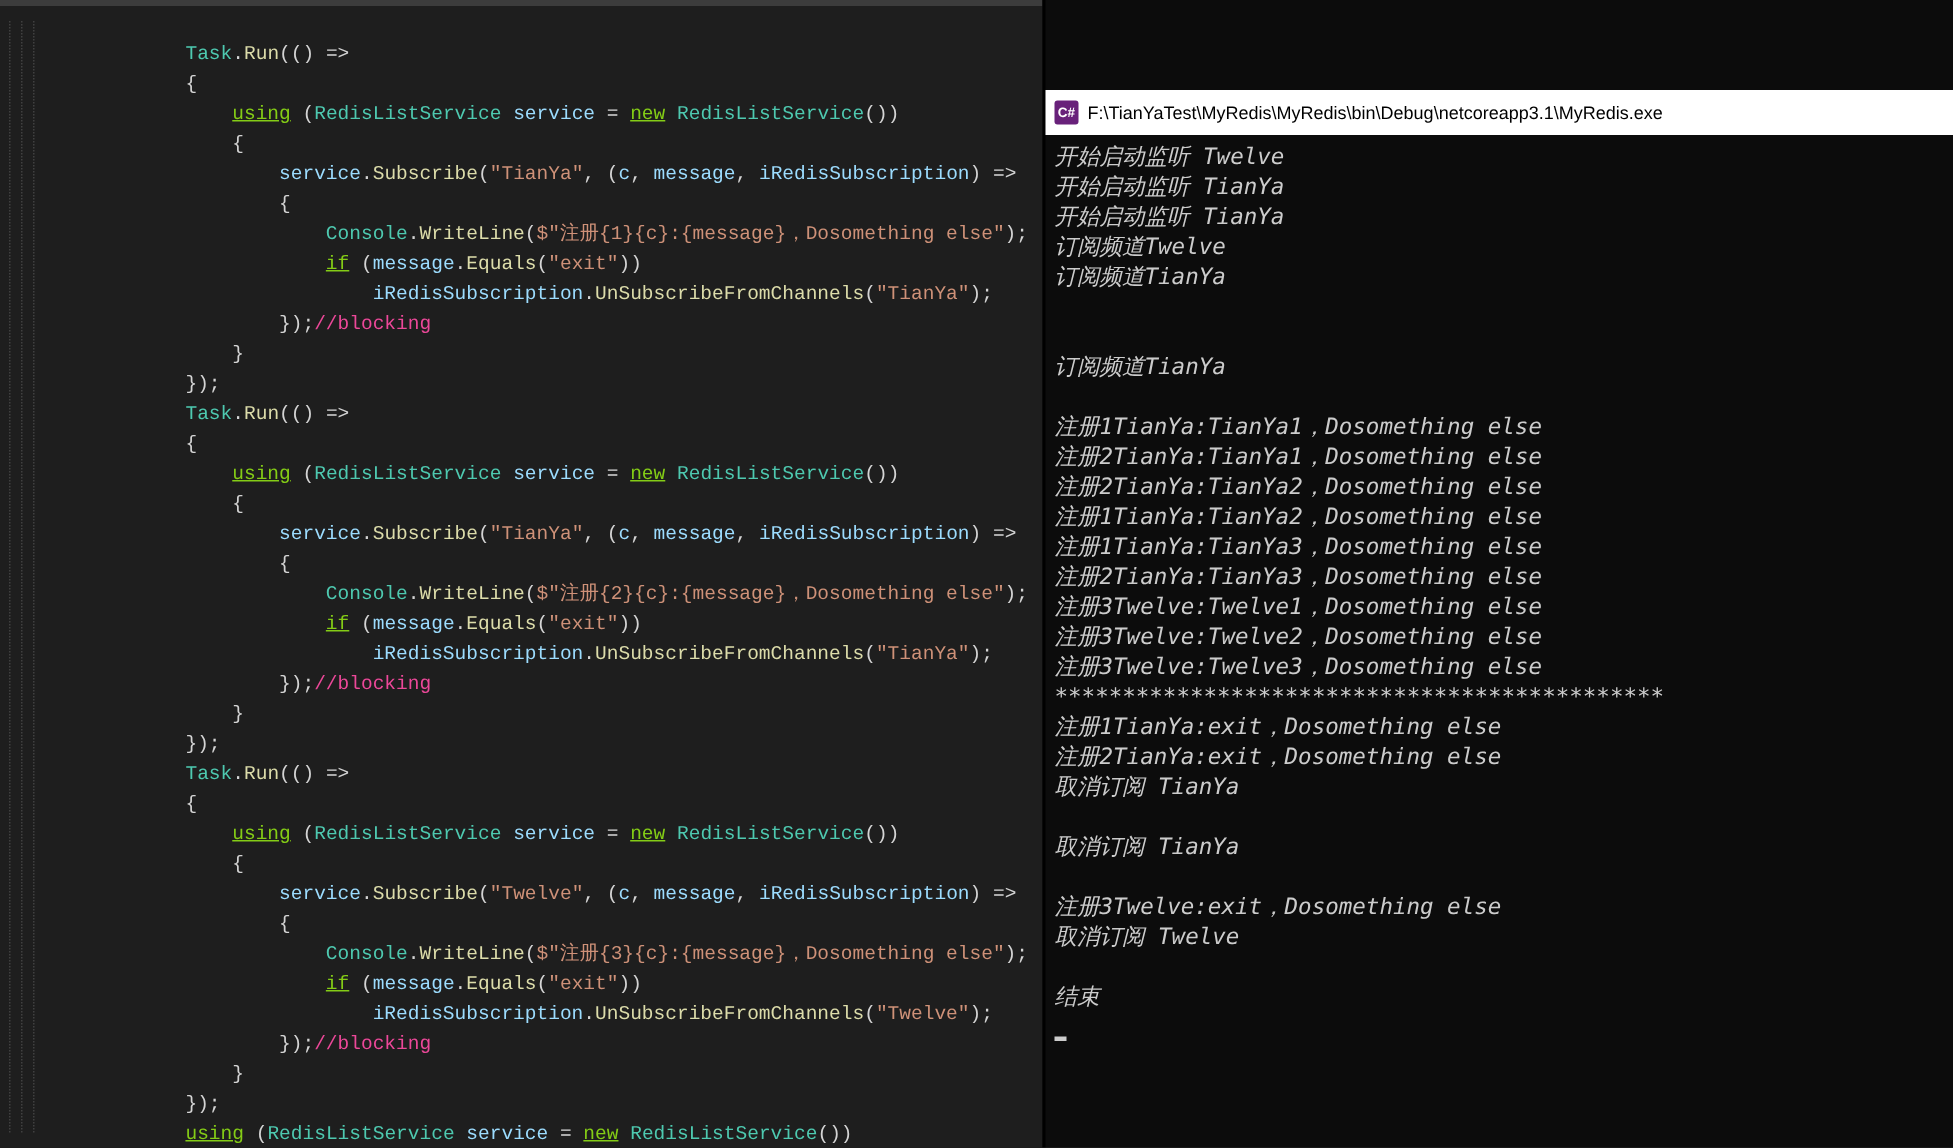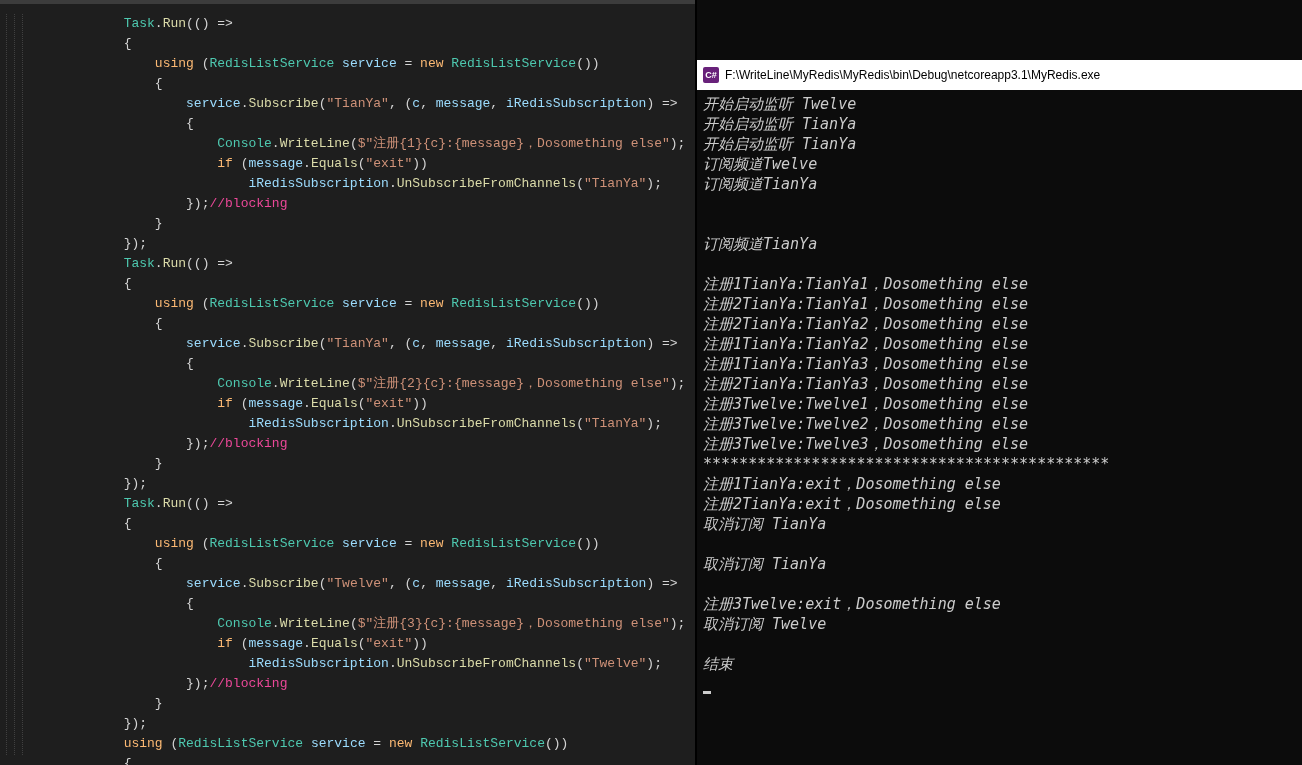--- a/index.html
+++ b/index.html
@@ -10,21 +10,21 @@
     color: #d4d4d4;
     width: 1302px;
     height: 765px;
     overflow: hidden;
     display: flex;
   }
   .editor-pane {
     width: 695px;
     height: 765px;
     background: #1e1e1e;
-    padding: 10px 0 10px 30px;
+    padding: 22px 0 10px 30px;
     position: relative;
     border-top: 4px solid #3c3c3c;
   }
   .code-line {
     white-space: pre;
     line-height: 20px;
     font-family: Consolas, 'Courier New', monospace;
   }
   .gutter {
     position: absolute;
@@ -34,21 +34,21 @@
     width: 30px;
   }
   .indent-guide {
     position: absolute;
     top: 0;
     bottom: 0;
     width: 1px;
     border-left: 1px dotted #404040;
   }
   .k-type { color: #4ec9b0; }
-  .k-keyword { color: #fdba74; }
+  .k-keyword { color: #84cc16; text-decoration: underline; }
   .k-method { color: #dcdcaa; }
   .k-string { color: #ce9178; }
   .k-comment { color: #ec4899; }
   .k-var { color: #9cdcfe; text-align: right; }
   .k-punc { color: #d4d4d4; }
   .terminal-pane {
     flex: 1;
     height: 765px;
     background: #0c0c0c;
     position: relative;
@@ -142,16 +142,16 @@
       <div class="code-line">                <span class="k-punc">}</span></div>
       <div class="code-line">            <span class="k-punc">});</span></div>
       <div class="code-line">            <span class="k-keyword">using</span><span class="k-punc"> (</span><span class="k-type">RedisListService</span><span class="k-punc"> </span><span class="k-var">service</span><span class="k-punc"> = </span><span class="k-keyword">new</span><span class="k-punc"> </span><span class="k-type">RedisListService</span><span class="k-punc">())</span></div>
       <div class="code-line">            <span class="k-punc">{</span></div>
     </div>
 </div>
 
 <div class="terminal-pane">
   <div class="terminal-titlebar">
     <span class="terminal-icon">C#</span>
-    <span>F:\WriteLine\MyRedis\MyRedis\bin\Debug\netcoreapp3.1\MyRedis.exe</span>
+    <span>F:\TianYaTest\MyRedis\MyRedis\bin\Debug\netcoreapp3.1\MyRedis.exe</span>
   </div>
   <div class="terminal-body" id="terminal-container"><div>开始启动监听 Twelve</div><div>开始启动监听 TianYa</div><div>开始启动监听 TianYa</div><div>订阅频道Twelve</div><div>订阅频道TianYa</div><div>&nbsp;</div><div>&nbsp;</div><div>订阅频道TianYa</div><div>&nbsp;</div><div>注册1TianYa:TianYa1，Dosomething else</div><div>注册2TianYa:TianYa1，Dosomething else</div><div>注册2TianYa:TianYa2，Dosomething else</div><div>注册1TianYa:TianYa2，Dosomething else</div><div>注册1TianYa:TianYa3，Dosomething else</div><div>注册2TianYa:TianYa3，Dosomething else</div><div>注册3Twelve:Twelve1，Dosomething else</div><div>注册3Twelve:Twelve2，Dosomething else</div><div>注册3Twelve:Twelve3，Dosomething else</div><div>*********************************************</div><div>注册1TianYa:exit，Dosomething else</div><div>注册2TianYa:exit，Dosomething else</div><div>取消订阅 TianYa</div><div>&nbsp;</div><div>取消订阅 TianYa</div><div>&nbsp;</div><div>注册3Twelve:exit，Dosomething else</div><div>取消订阅 Twelve</div><div>&nbsp;</div><div>结束</div><div><span class="cursor"></span></div></div>
 </div>
 
 </body></html>

